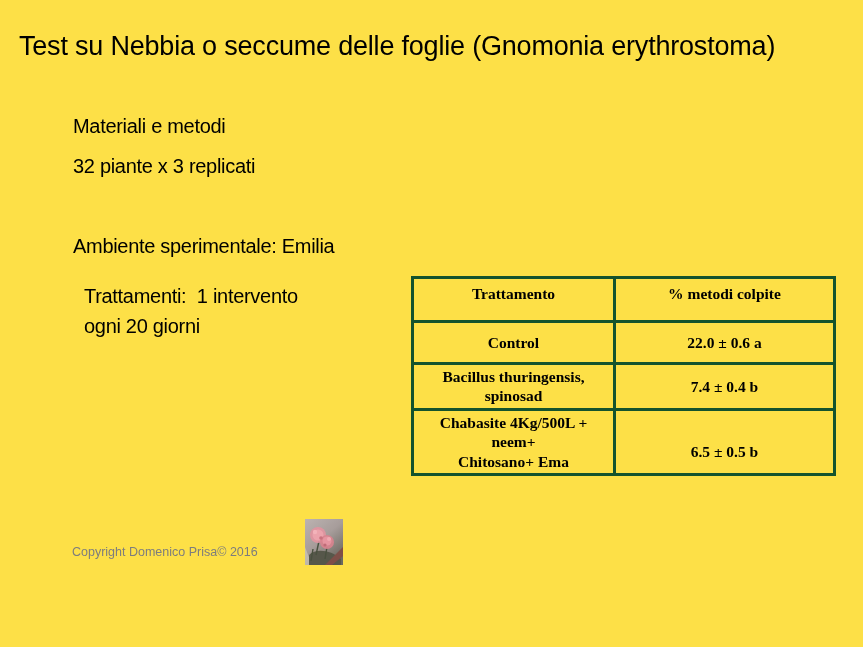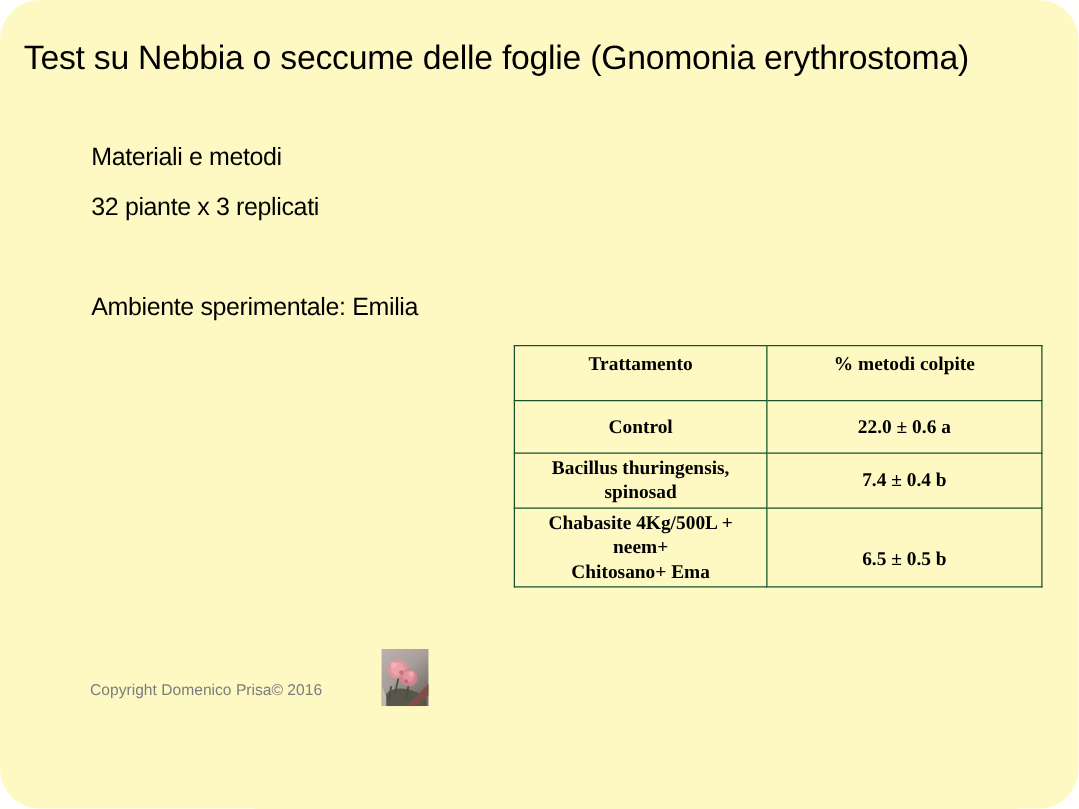--- a/index.html
+++ b/index.html
@@ -3,23 +3,22 @@
 <meta charset="utf-8">
 <style>
   * { margin: 0; padding: 0; box-sizing: border-box; }
   html, body { background: #ffffff; }
   body { font-family: "Liberation Sans", sans-serif; color: #000000; }
 
   .slide {
     position: relative;
     width: 863px;
     height: 647px;
-    background: #fef9c3;
+    background: #fde047;
     overflow: hidden;
-    border-radius: 32px;
   }
 
   .slide-title {
     position: absolute;
     left: 19px;
     top: 30px;
     width: 830px;
     font-size: 27px;
     line-height: 32px;
     letter-spacing: -0.2px;
@@ -57,21 +56,21 @@
     top: 276px;
     border-collapse: collapse;
     font-family: "Liberation Serif", serif;
     font-weight: bold;
     font-size: 15.5px;
     color: #000000;
     table-layout: fixed;
   }
   table.results th,
   table.results td {
-    border: 1px solid #14532d;
+    border: 3px solid #14532d;
     text-align: center;
     padding: 2px 4px;
     white-space: pre-wrap;
     line-height: 1.25;
   }
   table.results col.c-treatment { width: 202px; }
   table.results col.c-value    { width: 220px; }
   table.results thead tr { height: 44px; }
   table.results thead th { vertical-align: top; padding-top: 5px; }
   table.results tbody tr.row-0 { height: 42px; margin-top: 46px; }
@@ -104,20 +103,22 @@
 <body>
 
 <div class="slide">
 
   <div class="slide-title">Test su Nebbia o seccume delle foglie (Gnomonia erythrostoma)</div>
 
   <p class="body-line l0">Materiali e metodi</p>
   <p class="body-line l1">32 piante x 3 replicati</p>
   <p class="body-line l3">Ambiente sperimentale: Emilia</p>
 
+  <div class="treatments-note">Trattamenti:  1 intervento
+ogni 20 giorni</div>
 
   <table class="results">
     <colgroup>
       <col class="c-treatment">
       <col class="c-value">
     </colgroup>
     <thead>
       <tr>
         <th>Trattamento</th>
         <th>% metodi colpite</th>

